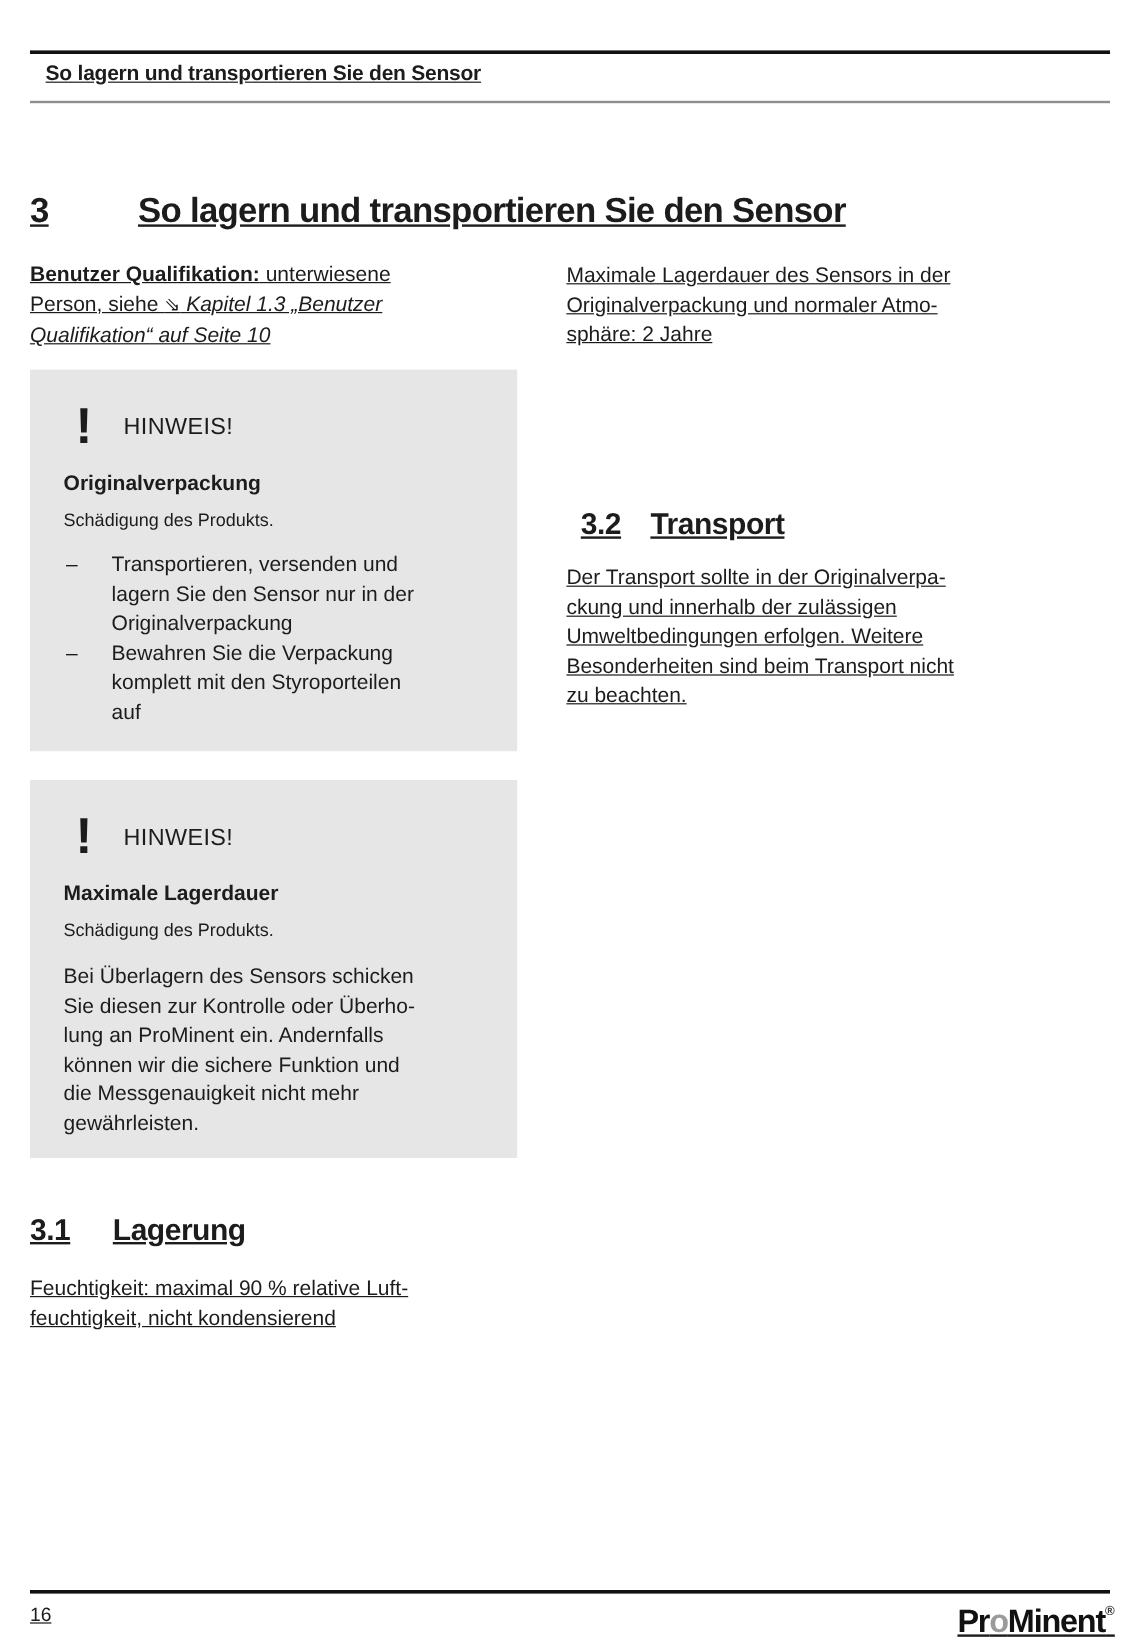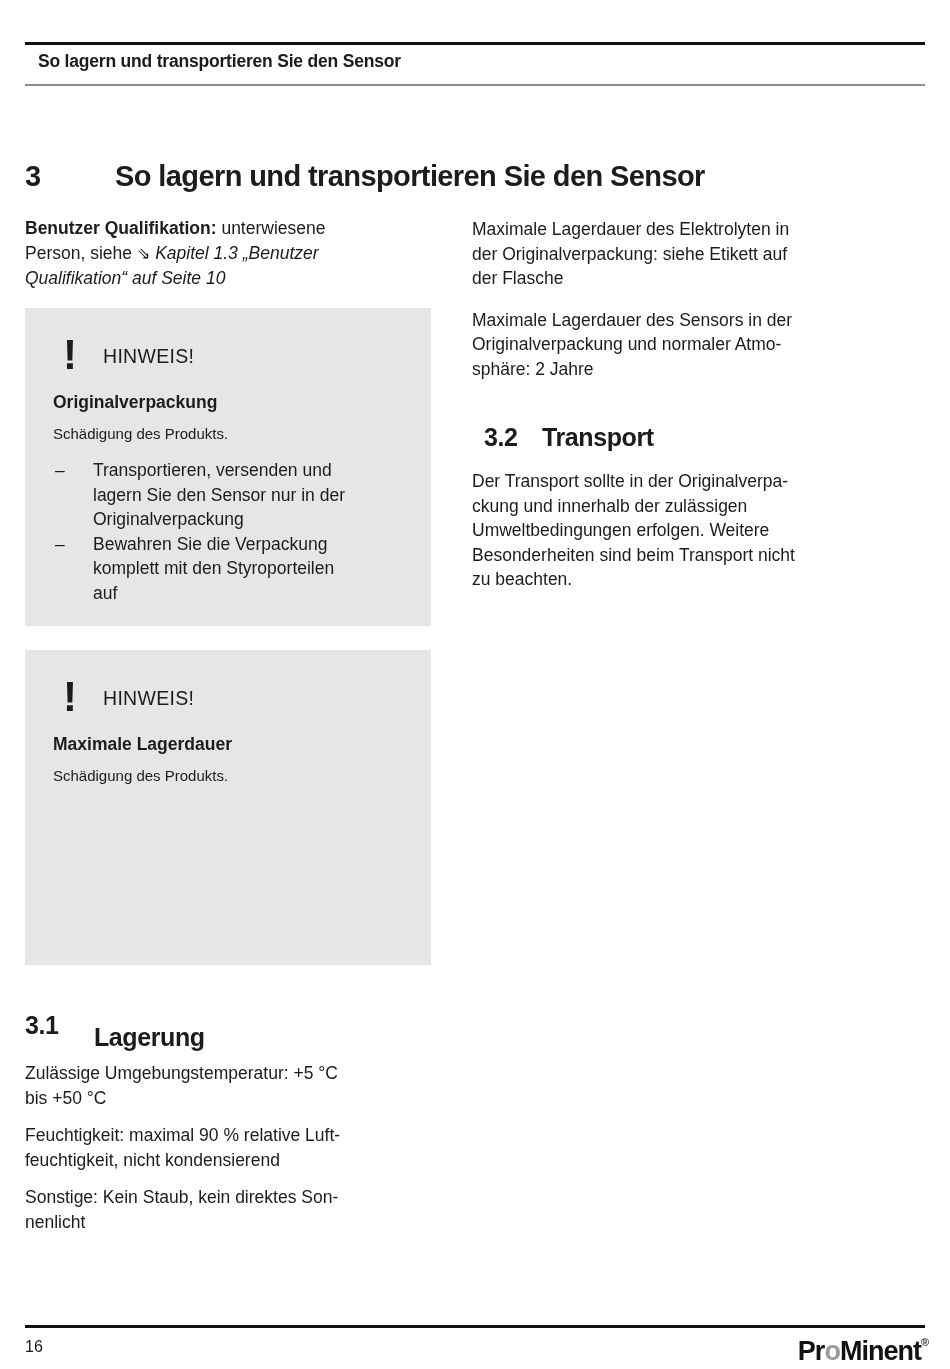--- a/index.html
+++ b/index.html
@@ -1,21 +1,21 @@
 <!DOCTYPE html>
 <html><head>
 <meta charset="utf-8">
 <style>
   html,body{margin:0;padding:0;}
   body{
     width:950px;height:1369px;position:relative;background:#ffffff;
     font-family:"Liberation Sans","DejaVu Sans",sans-serif;
     color:#1c1c1c;overflow:hidden;
   }
-  .abs{position:absolute;}
+  .abs{position:absolute;text-decoration:underline;}
   .rule-dark{background:#111111;height:3px;}
   .rule-gray{background:#8e8e8e;height:2px;}
 
   
   #rule-top{left:25px;top:42px;width:900px;}
   #running-header{left:38px;top:51px;font-size:17.5px;font-weight:bold;letter-spacing:-0.2px;}
   #rule-mid{left:25px;top:84px;width:900px;}
 
   
   .h1{font-size:29px;font-weight:bold;letter-spacing:-0.6px;white-space:nowrap;}
@@ -42,21 +42,21 @@
   .ndamage{font-size:15px;line-height:24.5px;margin:7px 0 0 28px;}
   .nbody{margin:13px 0 0 28px;width:366px;}
   .nlist{margin-top:12px;}
   .nitem{display:flex;padding-left:30px;font-size:17.5px;line-height:24.5px;}
   .ndash{width:38px;flex:none;}
   .ntext{white-space:pre-line;}
 
   
   .h2{font-size:25px;font-weight:bold;letter-spacing:-0.4px;white-space:nowrap;}
   #h21num{left:25px;top:1011px;}
-  #h21title{left:94px;top:1011px;margin-top:12px;}
+  #h21title{left:94px;top:1011px;}
   #h22num{left:472px;top:423px;margin-left:12px;}
   #h22title{left:542px;top:423px;}
 
   
   #lagparas{left:25px;top:1061px;width:414px;}
   #lagparas .para{margin-bottom:13px;}
 
   
   #rparas{left:472px;top:217px;width:440px;}
   #rparas .para{margin-bottom:17px;}
@@ -109,37 +109,36 @@
     </div>
   </div>
 
   <div class="notice" id="notice2">
     <div class="nhead">
       <span class="nicon">!</span>
       <span class="nlabel">HINWEIS!</span>
     </div>
     <div class="nsubject">Maximale Lagerdauer</div>
     <div class="ndamage">Schädigung des Produkts.</div>
+    <div class="nbody para">Bei Überlagern des Sensors schicken
+Sie diesen zur Kontrolle oder Überho-
+lung an ProMinent ein. Andernfalls
+können wir die sichere Funktion und
+die Messgenauigkeit nicht mehr
+gewährleisten.</div>
   </div>
 
   <div class="abs h2" id="h21num">3.1</div>
   <div class="abs h2" id="h21title">Lagerung</div>
   <div class="abs" id="lagparas">
-    <p class="para">Zulässige Umgebungstemperatur: +5 °C
-bis +50 °C</p>
     <p class="para">Feuchtigkeit: maximal 90 % relative Luft-
 feuchtigkeit, nicht kondensierend</p>
-    <p class="para">Sonstige: Kein Staub, kein direktes Son-
-nenlicht</p>
   </div>
 
   <div class="abs" id="rparas">
-    <p class="para">Maximale Lagerdauer des Elektrolyten in
-der Originalverpackung: siehe Etikett auf
-der Flasche</p>
     <p class="para">Maximale Lagerdauer des Sensors in der
 Originalverpackung und normaler Atmo-
 sphäre: 2 Jahre</p>
   </div>
 
   <div class="abs h2" id="h22num">3.2</div>
   <div class="abs h2" id="h22title">Transport</div>
   <p class="abs para" id="transport-body">Der Transport sollte in der Originalverpa-
 ckung und innerhalb der zulässigen
 Umweltbedingungen erfolgen. Weitere

